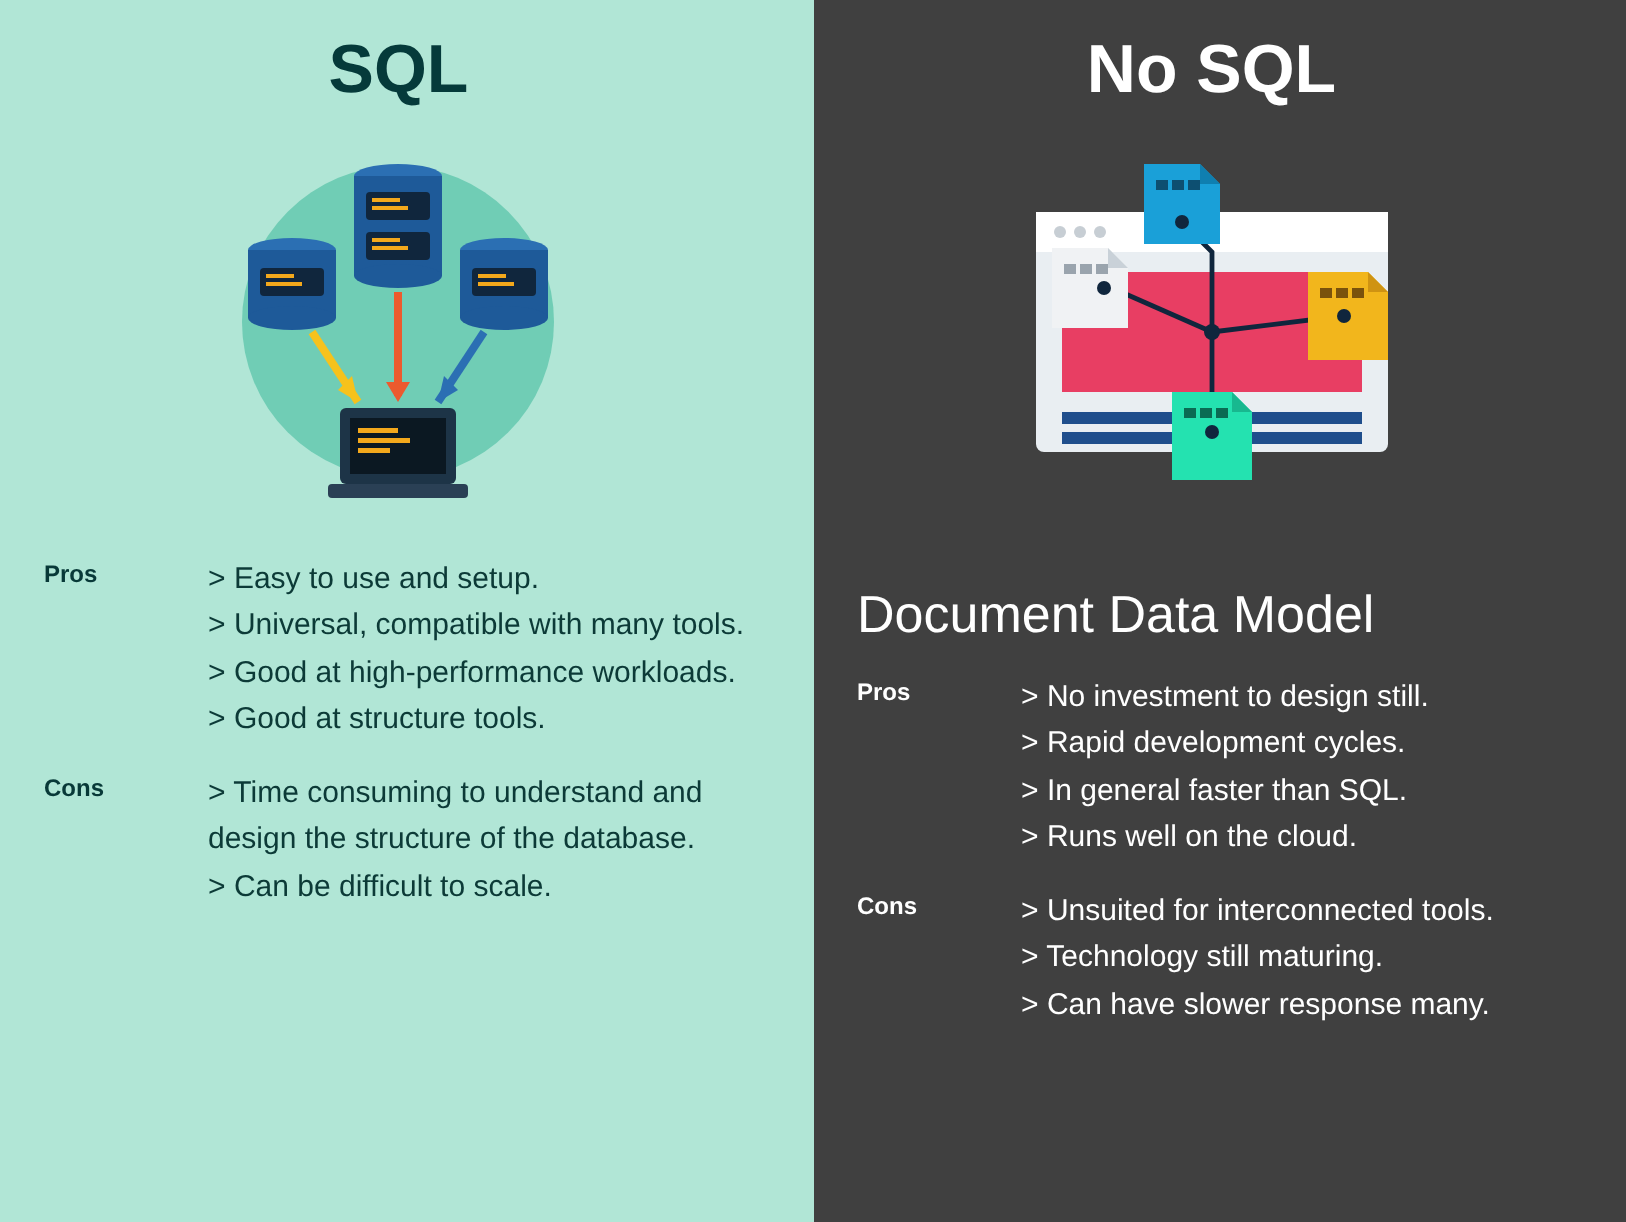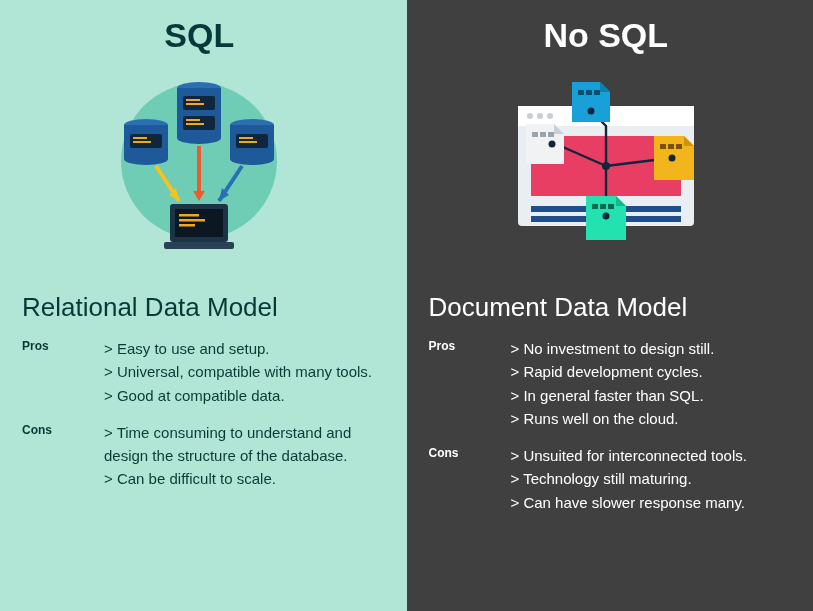--- a/index.html
+++ b/index.html
@@ -77,28 +77,28 @@
           <rect x="6" y="0" width="58" height="38" rx="3" fill="#1d3447"></rect>
           <rect x="11" y="5" width="48" height="28" fill="#0b1822"></rect>
           <rect x="15" y="10" width="20" height="2.5" fill="#f3a81c"></rect>
           <rect x="15" y="15" width="26" height="2.5" fill="#f3a81c"></rect>
           <rect x="15" y="20" width="16" height="2.5" fill="#f3a81c"></rect>
           <rect x="0" y="38" width="70" height="7" rx="2" fill="#2a4055"></rect>
         </g>
       </svg>
     </div>
 
-    <div class="model">Relational Data Model</div>
 
     <div class="table">
       <div class="th">Pros</div>
       <ul class="bullets">
         <li>Easy to use and setup.</li>
         <li>Universal, compatible with many tools.</li>
-        <li>Good at compatible data.</li>
+        <li>Good at high-performance workloads.</li>
+        <li>Good at structure tools.</li>
       </ul>
       <div class="th">Cons</div>
       <ul class="bullets">
         <li>Time consuming to understand and design the structure of the database.</li>
         <li>Can be difficult to scale.</li>
       </ul>
     </div>
   </div>
 
   <div class="panel panel-right">

